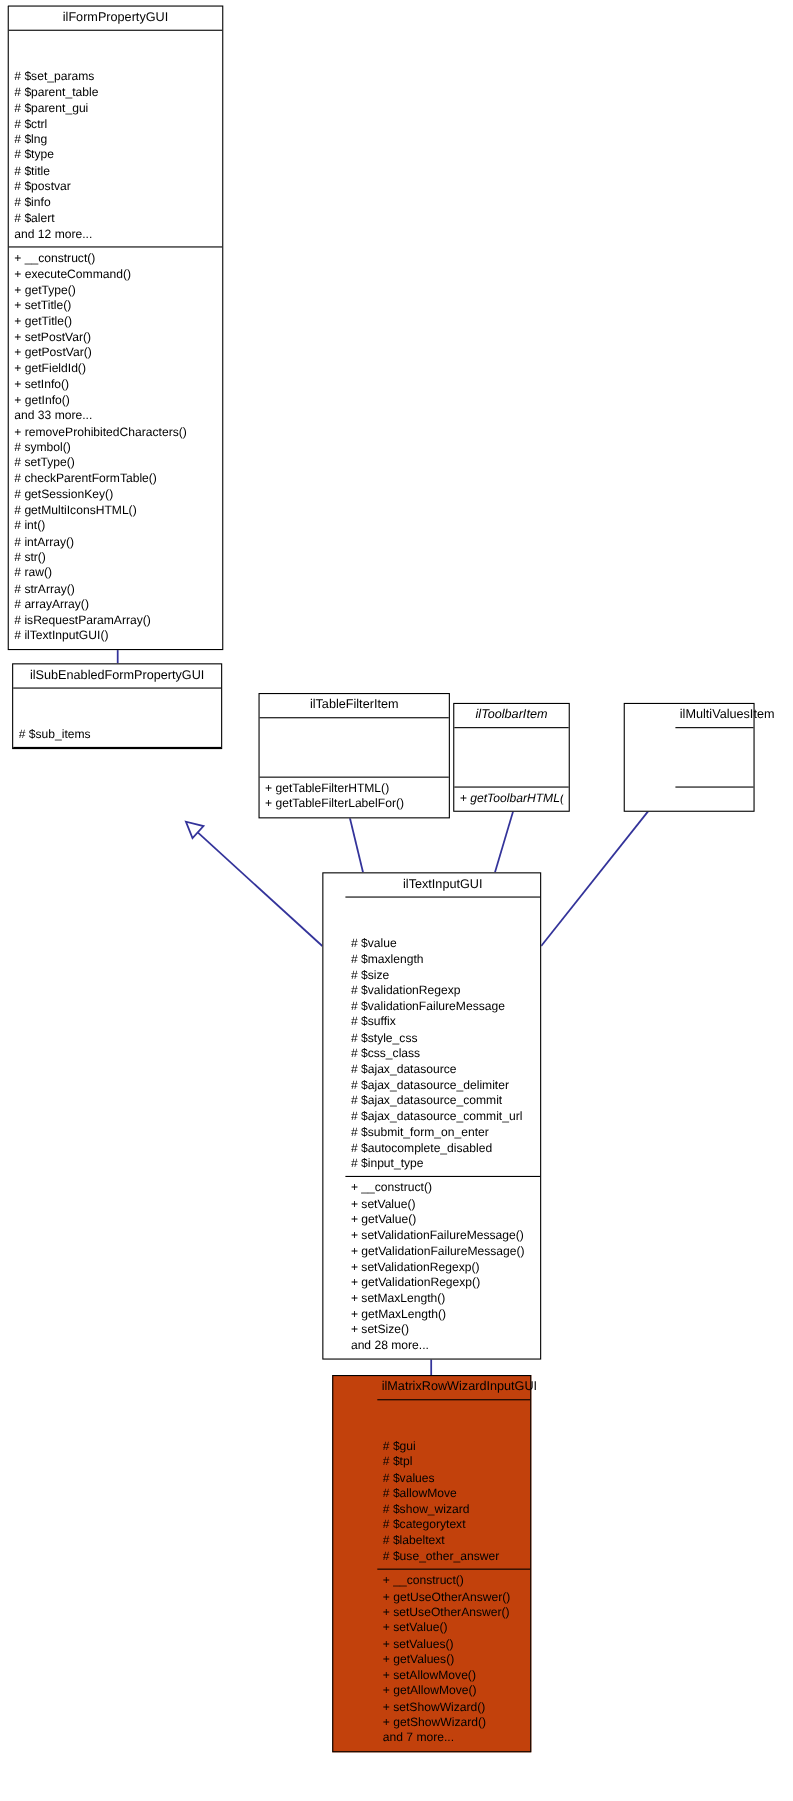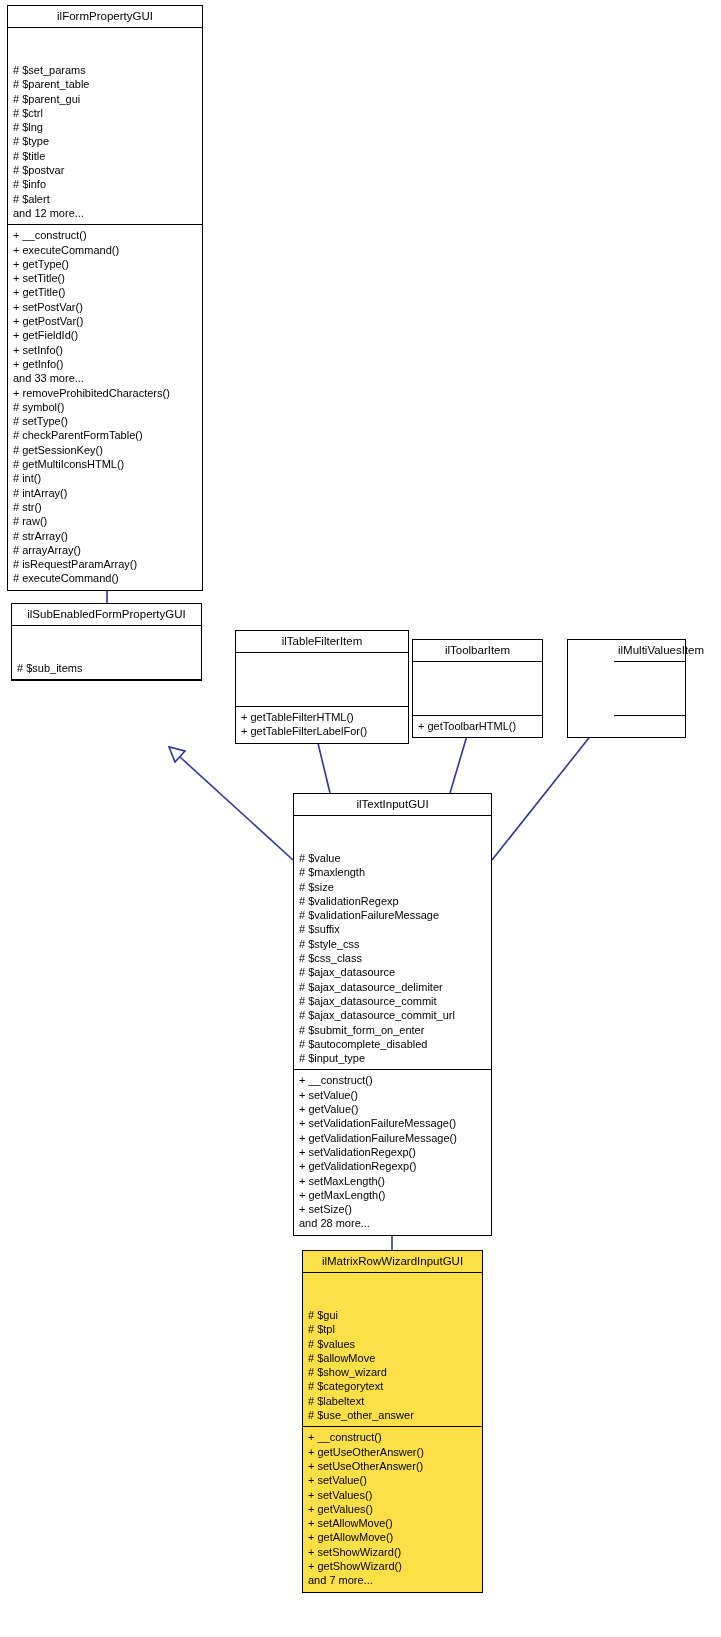--- a/index.html
+++ b/index.html
@@ -31,21 +31,22 @@
     position: absolute;
     box-sizing: border-box;
     border: 1px solid #000000;
     background: #ffffff;
     font-size: 11px;
     line-height: 14.3px;
     color: #000000;
     z-index: 2;
   }
   .uml-box.filled {
-    background: #fde047;
+    background: #c2410c;
+    padding-left: 40px;
   }
   .uml-title {
     text-align: center;
     padding: 3px 4px 4px 4px;
     font-size: 11.5px;
     line-height: 14px;
     border-bottom: 1px solid #000000;
     white-space: nowrap;
   }
   .uml-attrs {
@@ -60,23 +61,23 @@
     min-height: 14px;
   }
   .uml-line {
     white-space: nowrap;
     overflow: hidden;
   }
   
   #box-ilformpropertygui { left: 7px;   top: 5px;    width: 196px; }
   #box-ilsubenabledformpropertygui { left: 11px; top: 603px; width: 191px; }
   #box-iltablefilteritem { left: 235px; top: 630px; width: 174px; }
-  #box-iltoolbaritem { left: 412px; top: 639px; width: 131px; }
+  #box-iltoolbaritem { left: 412px; top: 639px; width: 106px; font-style: italic; }
   #box-ilmultivaluesitem { left: 567px; top: 639px; width: 119px; padding-left: 46px; }
-  #box-iltextinputgui { left: 293px; top: 793px; width: 199px; }
+  #box-iltextinputgui { left: 293px; top: 793px; width: 199px; padding-left: 20px; }
   #box-ilmatrixrowwizardinputgui { left: 302px; top: 1250px; width: 181px; }
 </style>
 </head>
 <body>
 
 <div id="diagram">
 
   <svg class="edges" viewBox="0 0 721 1637" xmlns="http://www.w3.org/2000/svg">
 
     <g>
@@ -143,21 +144,21 @@
         <div class="uml-line"># checkParentFormTable()</div>
         <div class="uml-line"># getSessionKey()</div>
         <div class="uml-line"># getMultiIconsHTML()</div>
         <div class="uml-line"># int()</div>
         <div class="uml-line"># intArray()</div>
         <div class="uml-line"># str()</div>
         <div class="uml-line"># raw()</div>
         <div class="uml-line"># strArray()</div>
         <div class="uml-line"># arrayArray()</div>
         <div class="uml-line"># isRequestParamArray()</div>
-        <div class="uml-line"># executeCommand()</div>
+        <div class="uml-line"># ilTextInputGUI()</div>
       </div>
   </div>
 
   <div class="uml-box" id="box-ilsubenabledformpropertygui">
     <div class="uml-title">ilSubEnabledFormPropertyGUI</div>
     <div class="uml-attrs">
         <div class="uml-line"># $sub_items</div>
       </div>
   </div>
 

